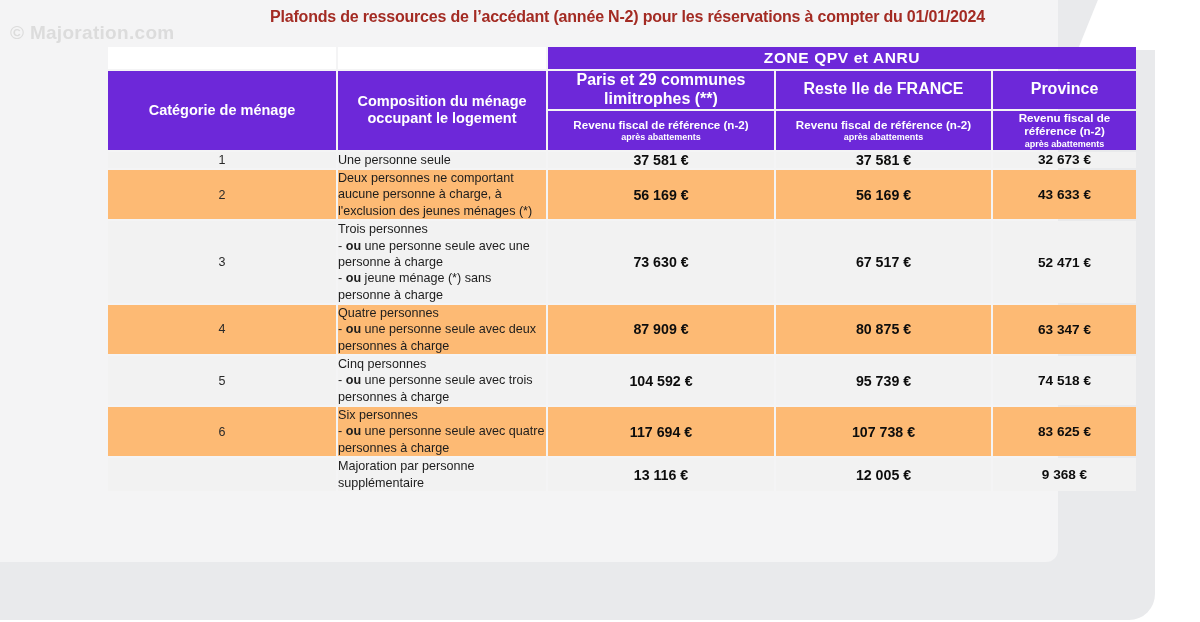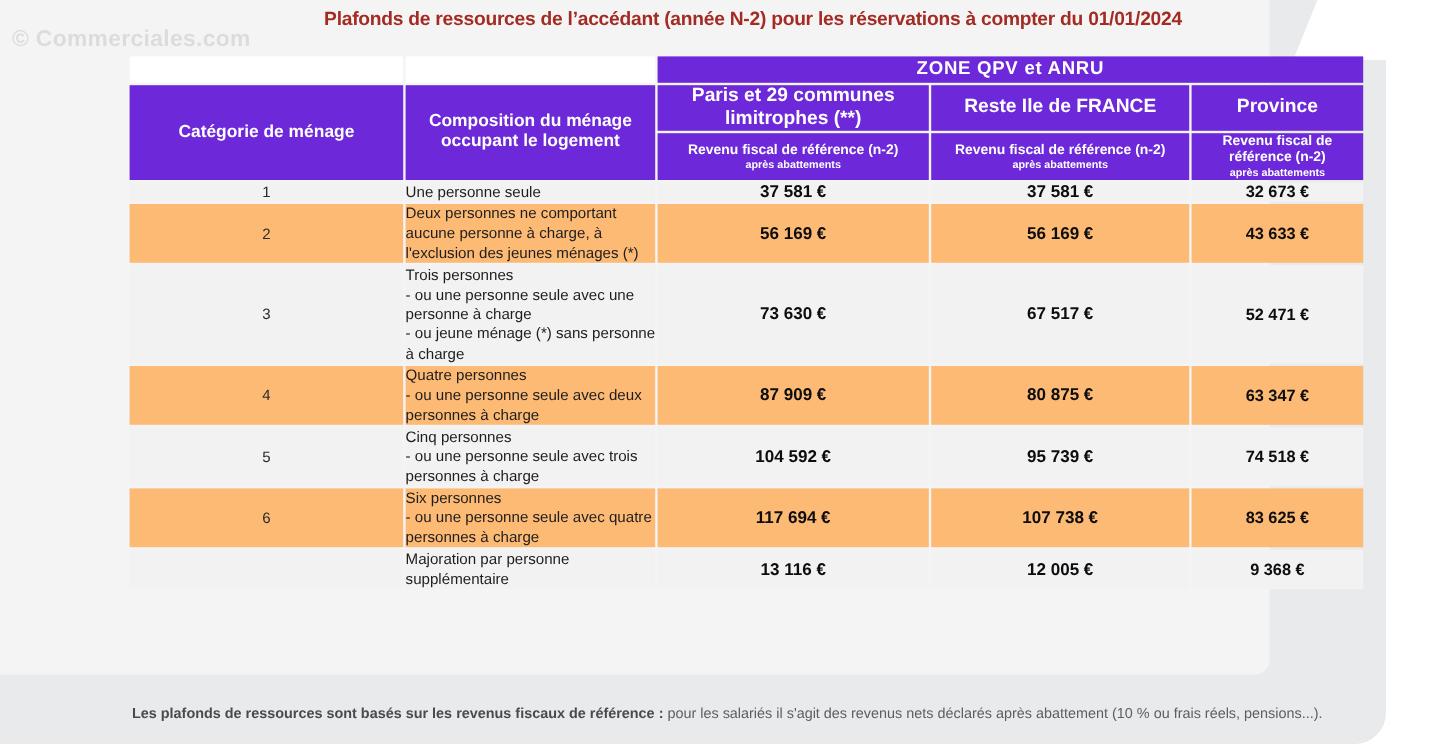--- a/index.html
+++ b/index.html
@@ -119,21 +119,21 @@
     font-size: 12.5px;
     color: #2a2a2a;
   }
   .c-desc {
     font-size: 12.6px;
     color: #1d1d1d;
     padding: 7px 10px 7px 12px;
     line-height: 1.30;
     text-align: left;
   }
-  .c-desc b { font-weight: 400; }
+  .c-desc b { font-weight: 700; }
   .c-val {
     text-align: center;
     font-size: 14.2px;
     font-weight: 700;
     color: #0d0d0d;
   }
   .c-val.prov { font-size: 13.6px; }
 
   tr.light td.body-cell { background: #f2f2f2; }
   tr.dark  td.body-cell { background: #fdba74; }
@@ -158,21 +158,21 @@
 </head>
 <body>
 
 <div id="root">
 
   <div class="bg-panel">
     <div class="bg-panel-inner"></div>
   </div>
   <div class="corner-cut"></div>
 
-  <div class="watermark">© Commerciales.com</div>
+  <div class="watermark">© Majoration.com</div>
 
   <div class="page-title">Plafonds de ressources de l’accédant (année N-2) pour les réservations à compter du 01/01/2024</div>
 
   <div class="table-wrap">
     <table class="plafonds">
       <colgroup>
         <col style="width:228px">
         <col style="width:208px">
         <col style="width:226px">
         <col style="width:215px">
@@ -254,18 +254,15 @@
             <td class="body-cell c-desc">Majoration par personne supplémentaire</td>
             <td class="body-cell c-val">13 116 €</td>
             <td class="body-cell c-val">12 005 €</td>
             <td class="body-cell c-val prov">9 368 €</td>
           </tr>
         </tbody>
     </table>
   </div>
 
   <div class="footer">
-    <div>
-      <b>Les plafonds de ressources sont basés sur les revenus fiscaux de référence :</b><span> pour les salariés il s'agit des revenus nets déclarés après abattement (10 % ou frais réels, pensions...).</span>
-    </div>
   </div>
 
 </div>
 
 </body></html>

